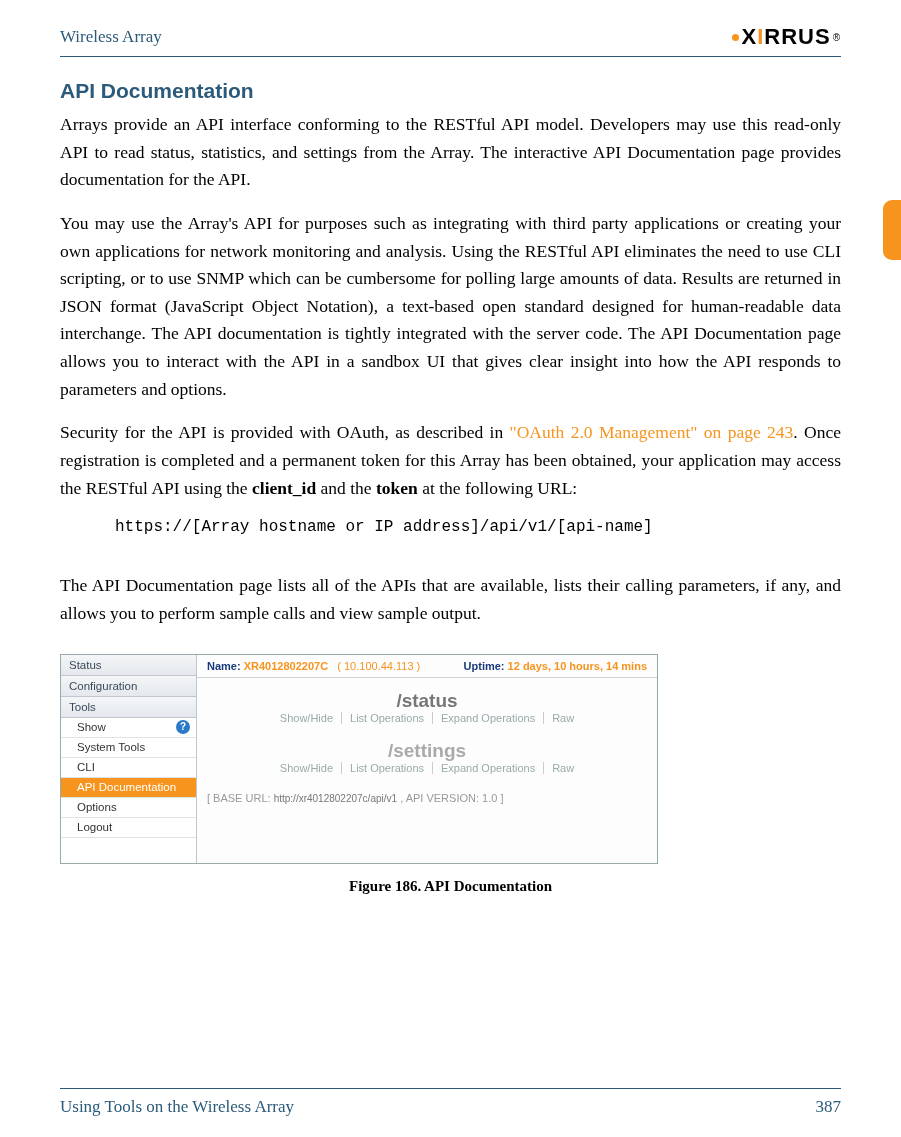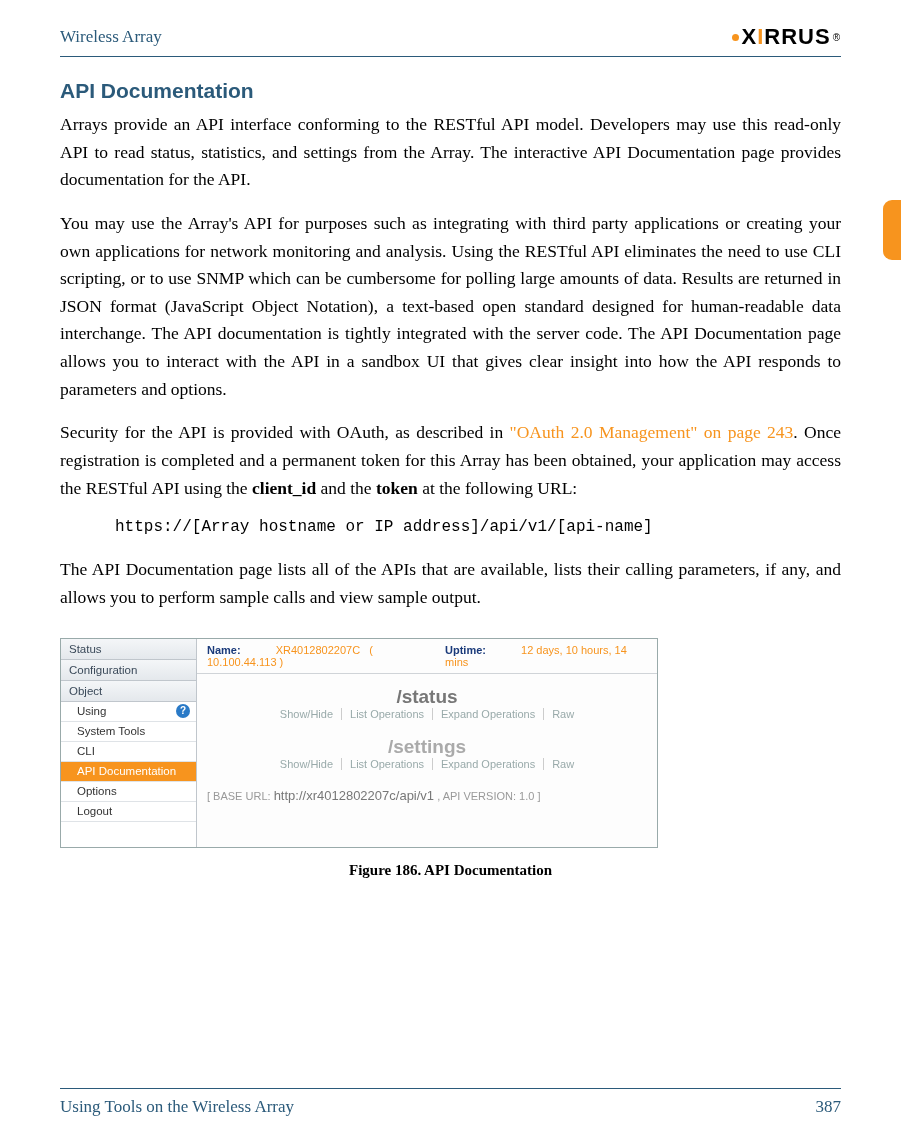--- a/index.html
+++ b/index.html
@@ -56,21 +56,21 @@
     line-height: 1.58;
     text-align: justify;
     margin-bottom: 16px;
     font-family: Liberation Serif, serif;
   }
   .link-orange { color: #f7941e; }
   .bold { font-weight: 700; }
   .code-block {
     font-family: "Courier New", monospace;
     font-size: 16px;
-    margin: 10px 0 20px 55px;
+    margin: 10px 0 36px 55px;
   }
   .side-tab {
     position: absolute;
     right: 0; top: 200px;
     width: 18px; height: 60px;
     background: #f7941e;
     border-radius: 9px 0 0 9px;
   }
   .figure {
     margin: 26px 0 0 0;
@@ -116,21 +116,21 @@
     padding: 0;
     display: flex; flex-direction: column;
   }
   .fig-topbar {
     display: flex; justify-content: space-between;
     padding: 5px 10px 5px 10px;
     border-bottom: 1px solid #d0d4d8;
     font-size: 11px;
   }
   .fig-topbar .name-lbl, .fig-topbar .up-lbl { color: #1a3a7a; font-weight: 700; }
-  .fig-topbar .name-val, .fig-topbar .up-val { color: #f7941e; font-weight: 400; margin-left: 32px; }
+  .fig-topbar .name-val, .fig-topbar .up-val { color: #f7941e; font-weight: 700; }
   .fig-topbar .ip { color: #f7941e; }
   .fig-api-row {
     display: flex; justify-content: space-between; align-items: center;
     padding: 12px 10px 4px 10px;
     flex-direction: column;
   }
   .fig-api-path {
     font-family: Arial, sans-serif;
     font-size: 19px;
     font-weight: 700;
@@ -141,21 +141,21 @@
     color: #9aa; font-size: 11px; display: flex; gap: 0;
   }
   .fig-ops span { padding: 0 8px; border-right: 1px solid #ccc; }
   .fig-ops span:last-child { border-right: none; }
   .fig-baseurl {
     padding: 14px 10px 6px 10px;
     color: #999;
     font-size: 11px;
     font-family: Arial, sans-serif;
   }
-  .fig-baseurl .url { color: #777; font-size: 13px; }
+  .fig-baseurl .url { color: #777; font-size: 10px; }
   .fig-caption {
     text-align: center;
     font-size: 15px;
     font-weight: 700;
     margin-top: 14px;
   }
   .footer-row {
     position: absolute;
     bottom: 20px; left: 60px; right: 60px;
     border-top: 1.5px solid #2b5a7a;
@@ -193,23 +193,23 @@
 
   <div class="code-block">https://[Array hostname or IP address]/api/v1/[api-name]</div>
 
   <p class="body">The API Documentation page lists all of the APIs that are available, lists their calling parameters, if any, and allows you to perform sample calls and view sample output.</p>
 
   <div class="figure">
     <div class="fig-frame">
       <div class="fig-sidebar">
         <div class="fig-sb-section">Status</div>
         <div class="fig-sb-section">Configuration</div>
-        <div class="fig-sb-section">Object</div>
+        <div class="fig-sb-section">Tools</div>
         <div class="fig-sb-item">
-          <span>Using</span>
+          <span>Show</span>
           <span class="help-icon">?</span>
         </div>
         <div class="fig-sb-item">System Tools</div>
         <div class="fig-sb-item">CLI</div>
         <div class="fig-sb-item selected">API Documentation</div>
         <div class="fig-sb-item">Options</div>
         <div class="fig-sb-item">Logout</div>
       </div>
       <div class="fig-main">
         <div class="fig-topbar">

